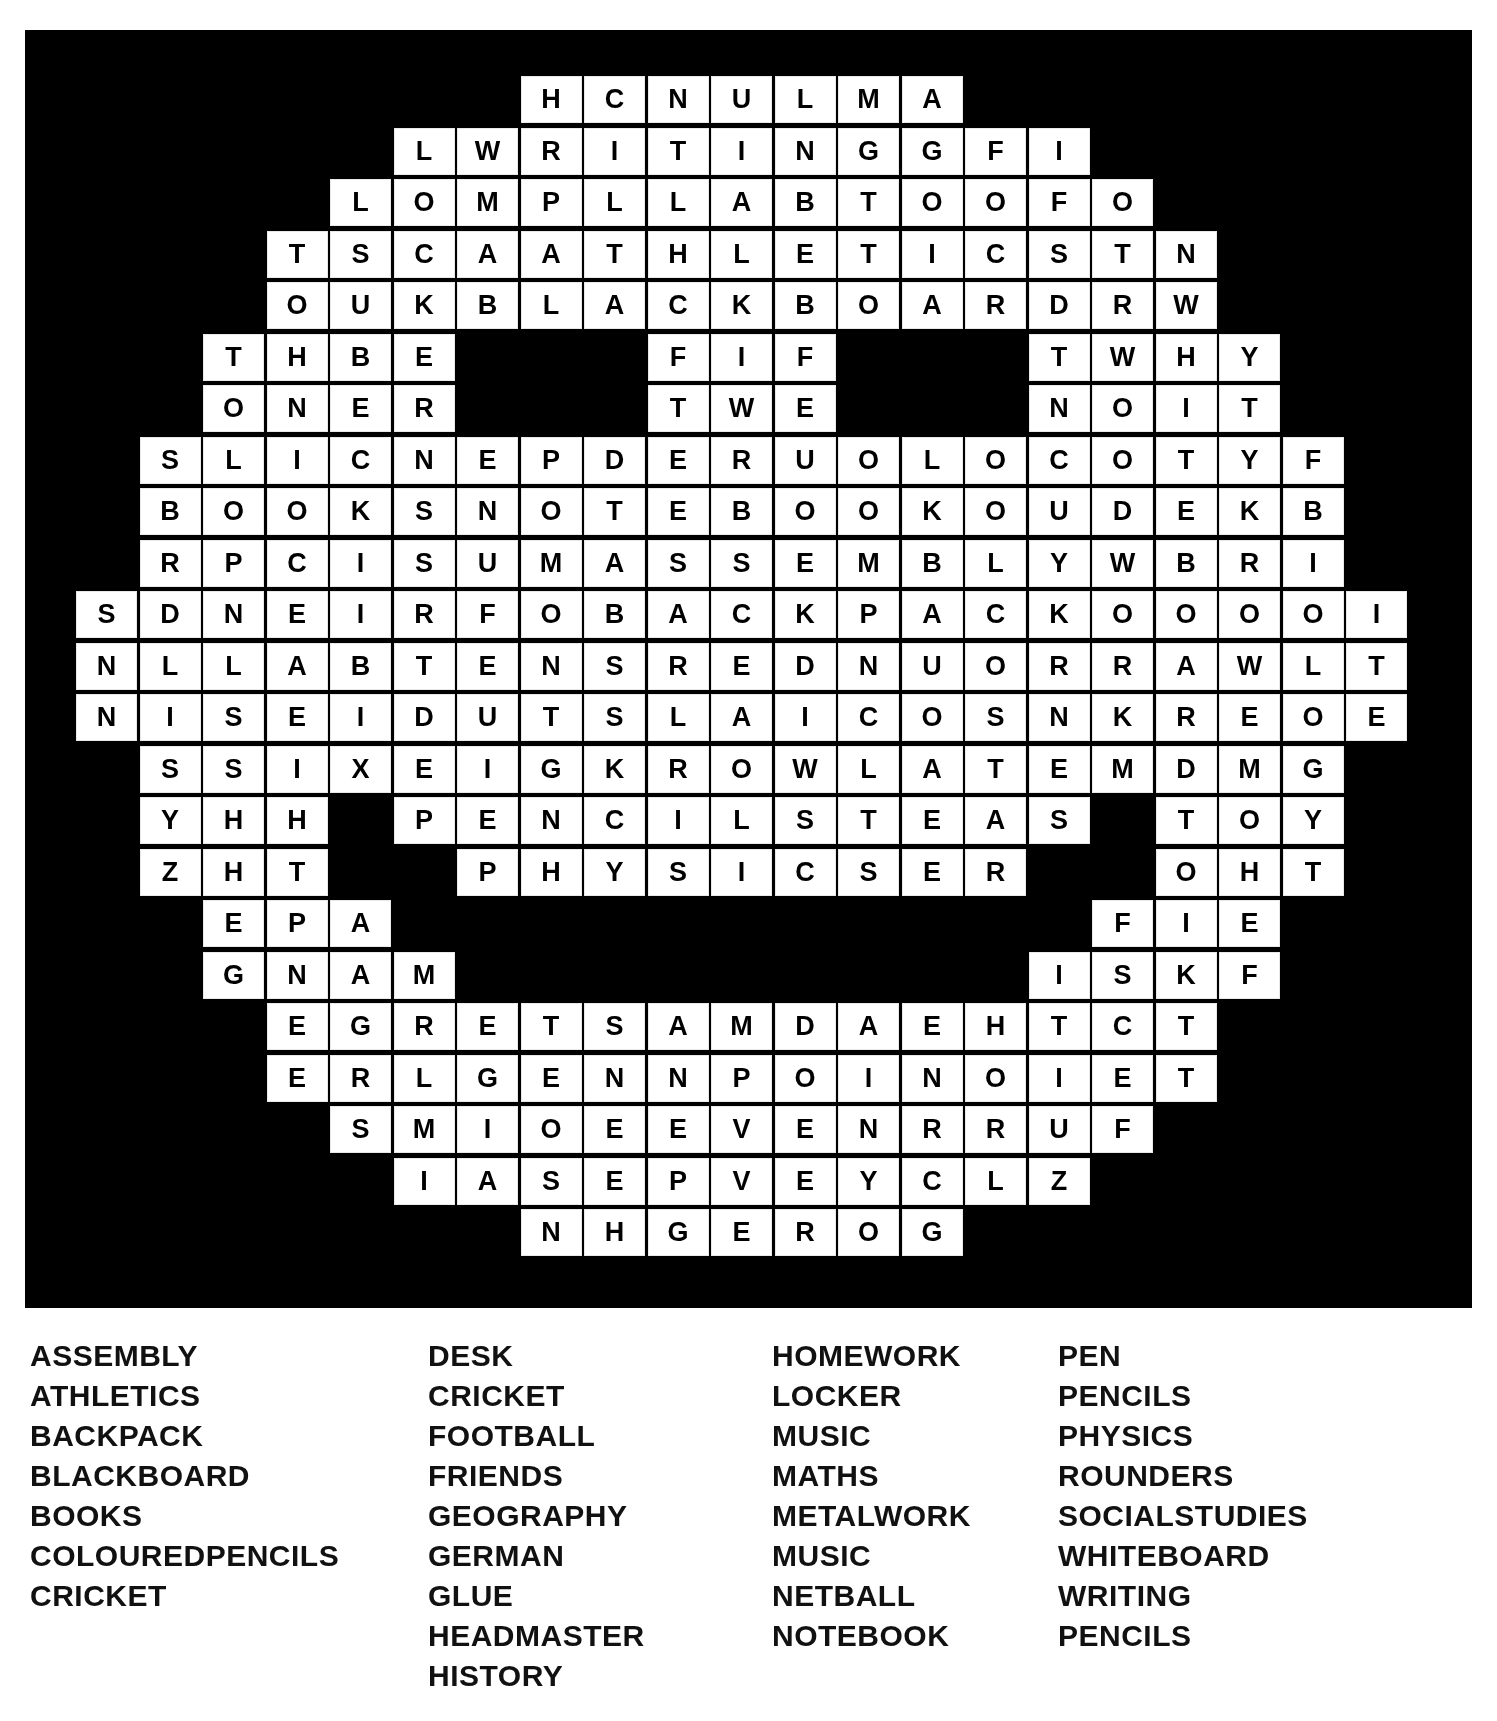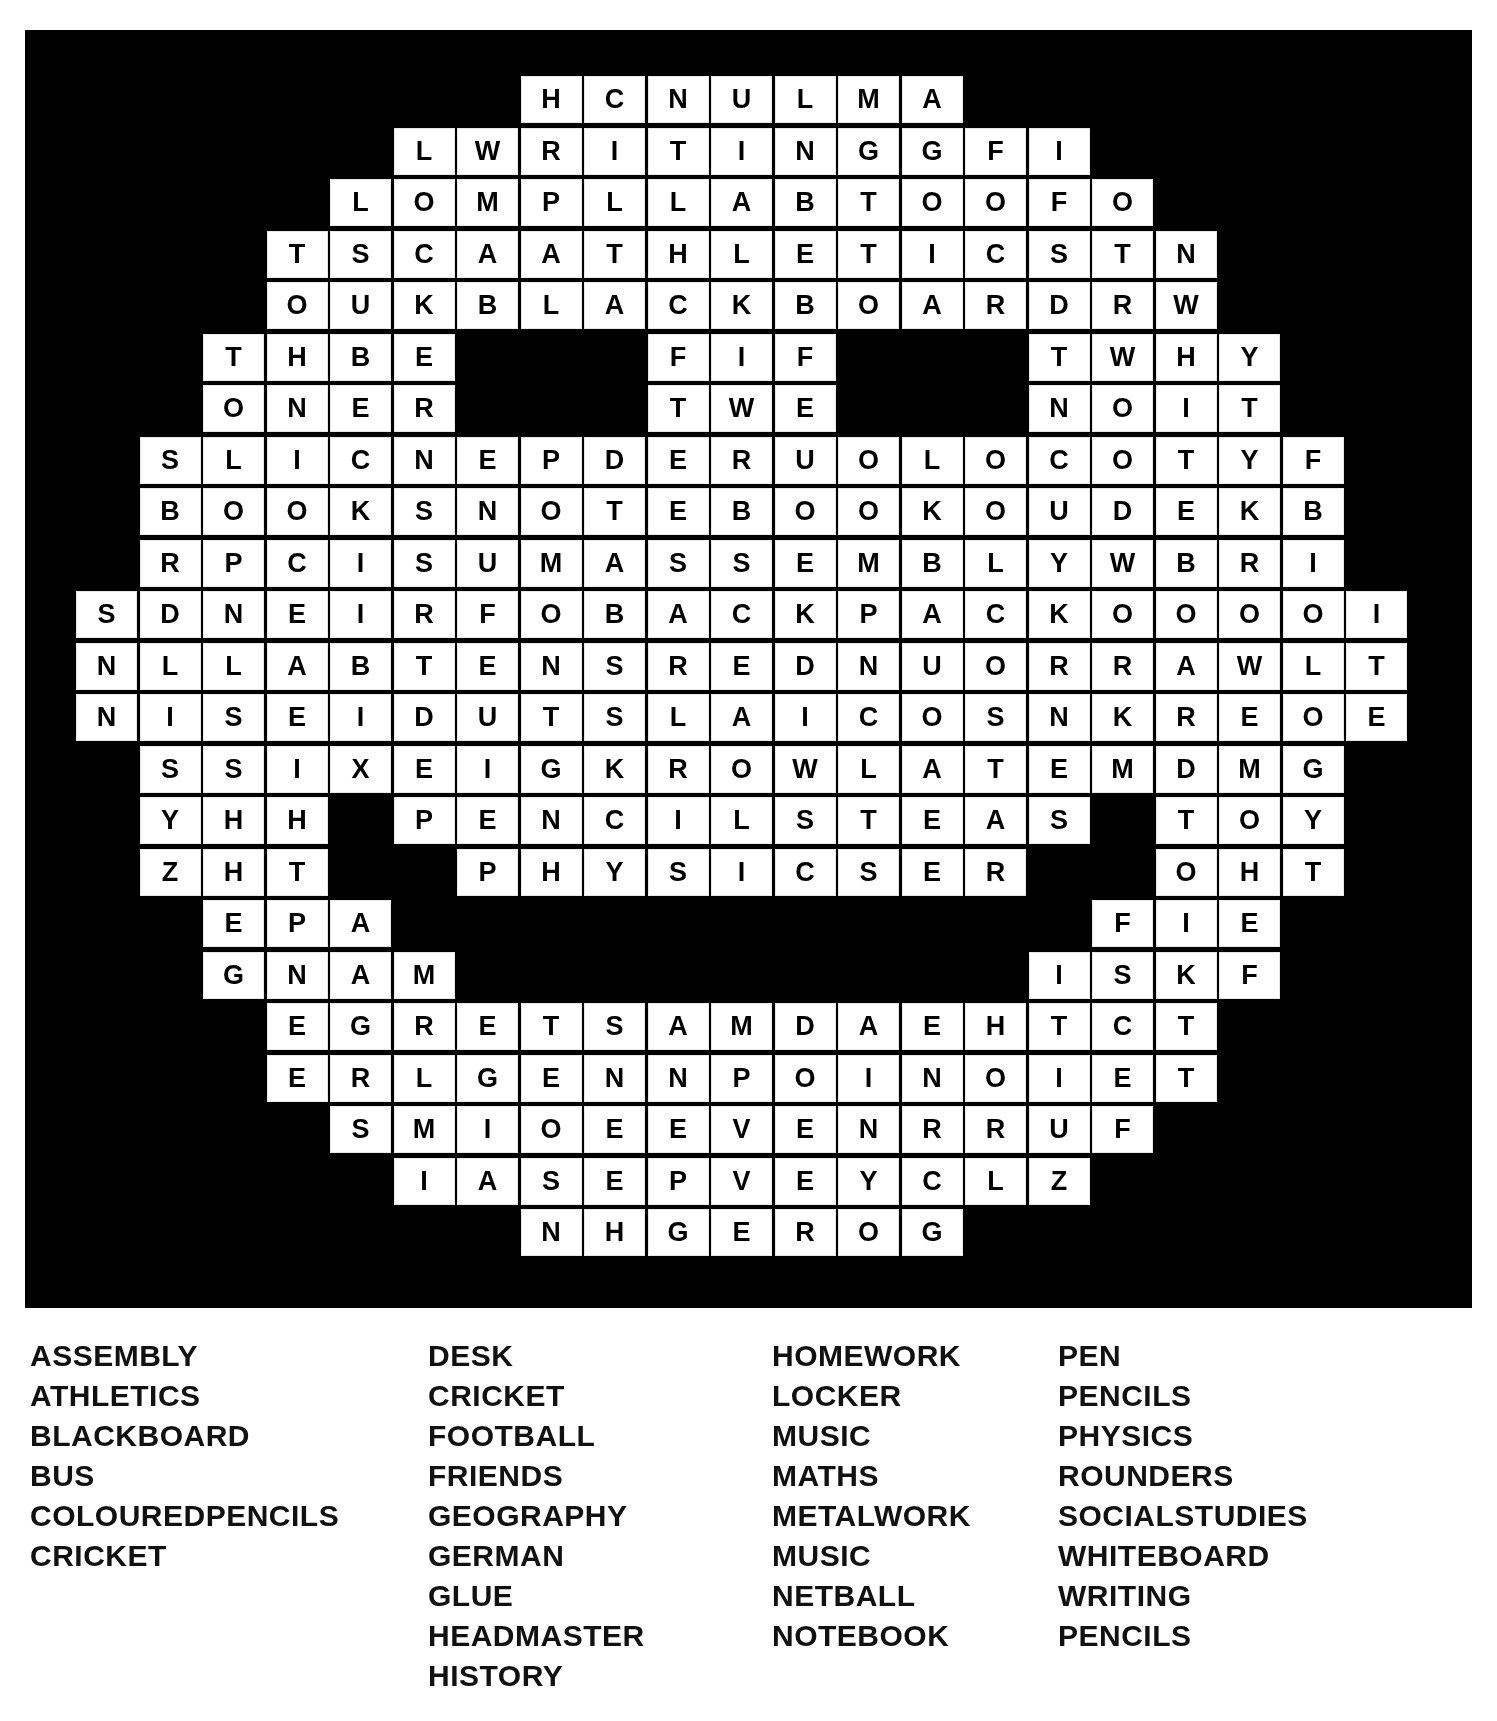--- a/index.html
+++ b/index.html
@@ -382,22 +382,23 @@
     <div class="cell" style="left: 686px; top: 1179px; background: rgb(255, 255, 255); color: rgb(0, 0, 0);">E</div>
     <div class="cell" style="left: 749.5px; top: 1179px; background: rgb(255, 255, 255); color: rgb(0, 0, 0);">R</div>
     <div class="cell" style="left: 813px; top: 1179px; background: rgb(255, 255, 255); color: rgb(0, 0, 0);">O</div>
     <div class="cell" style="left: 876.5px; top: 1179px; background: rgb(255, 255, 255); color: rgb(0, 0, 0);">G</div>
   </div>
 
 <div class="word-list">
     <div class="word-col c0">
       <div class="word-item">ASSEMBLY</div>
       <div class="word-item">ATHLETICS</div>
+      <div class="word-item">BACKPACK</div>
       <div class="word-item">BLACKBOARD</div>
-      <div class="word-item">BUS</div>
+      <div class="word-item">BOOKS</div>
       <div class="word-item">COLOUREDPENCILS</div>
       <div class="word-item">CRICKET</div>
     </div>
     <div class="word-col c1">
       <div class="word-item">DESK</div>
       <div class="word-item">CRICKET</div>
       <div class="word-item">FOOTBALL</div>
       <div class="word-item">FRIENDS</div>
       <div class="word-item">GEOGRAPHY</div>
       <div class="word-item">GERMAN</div>

